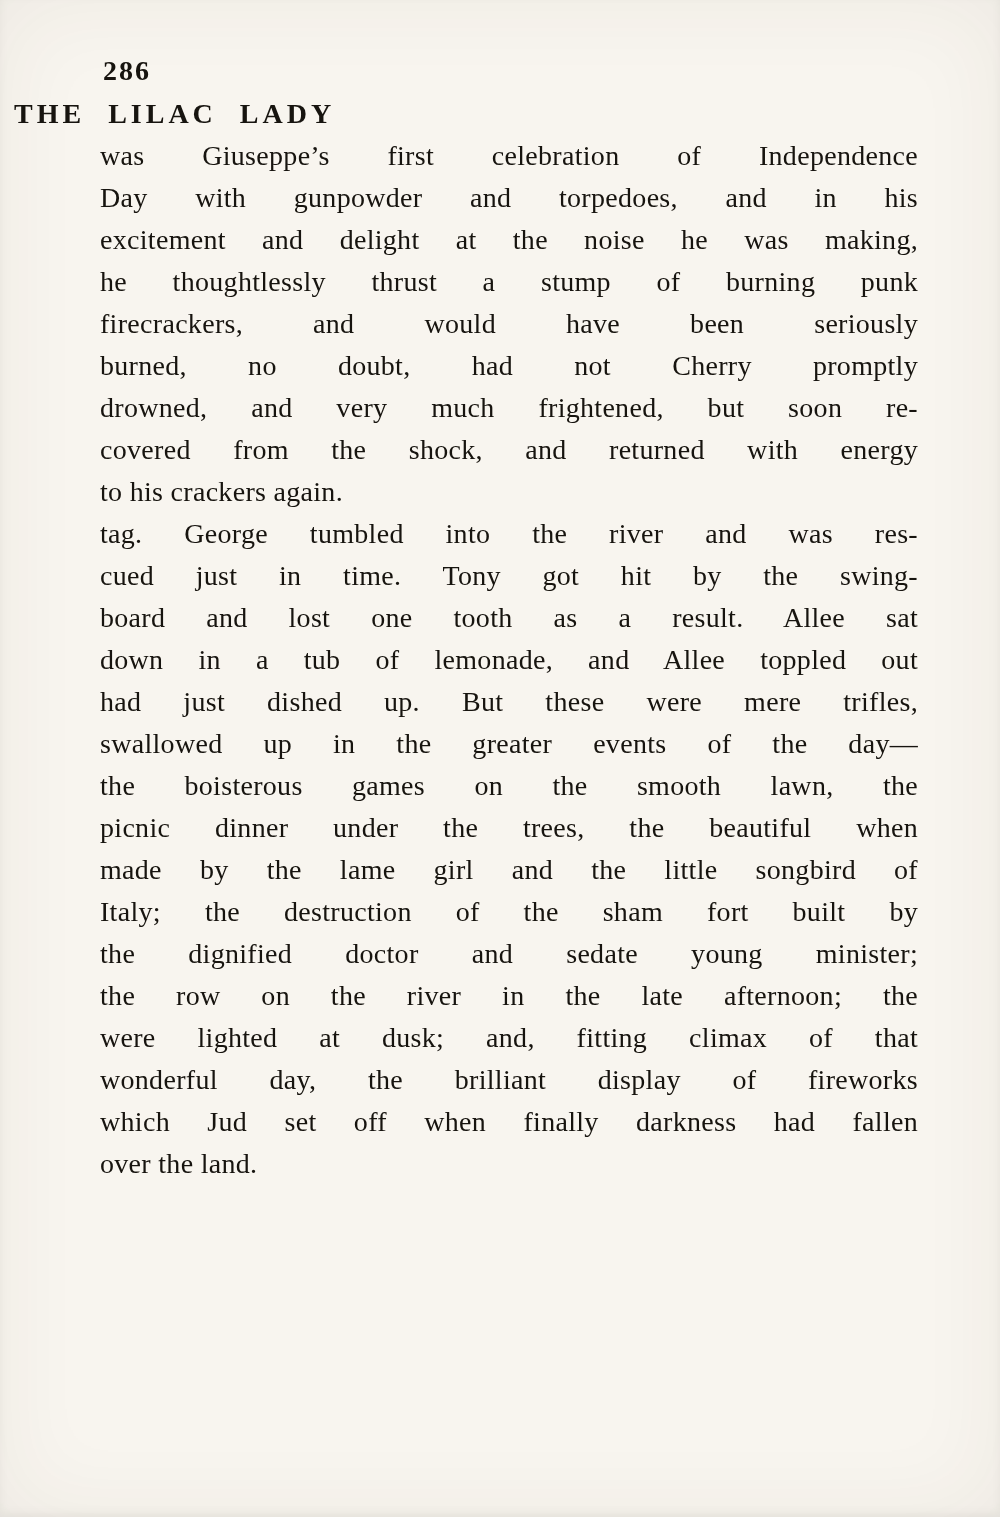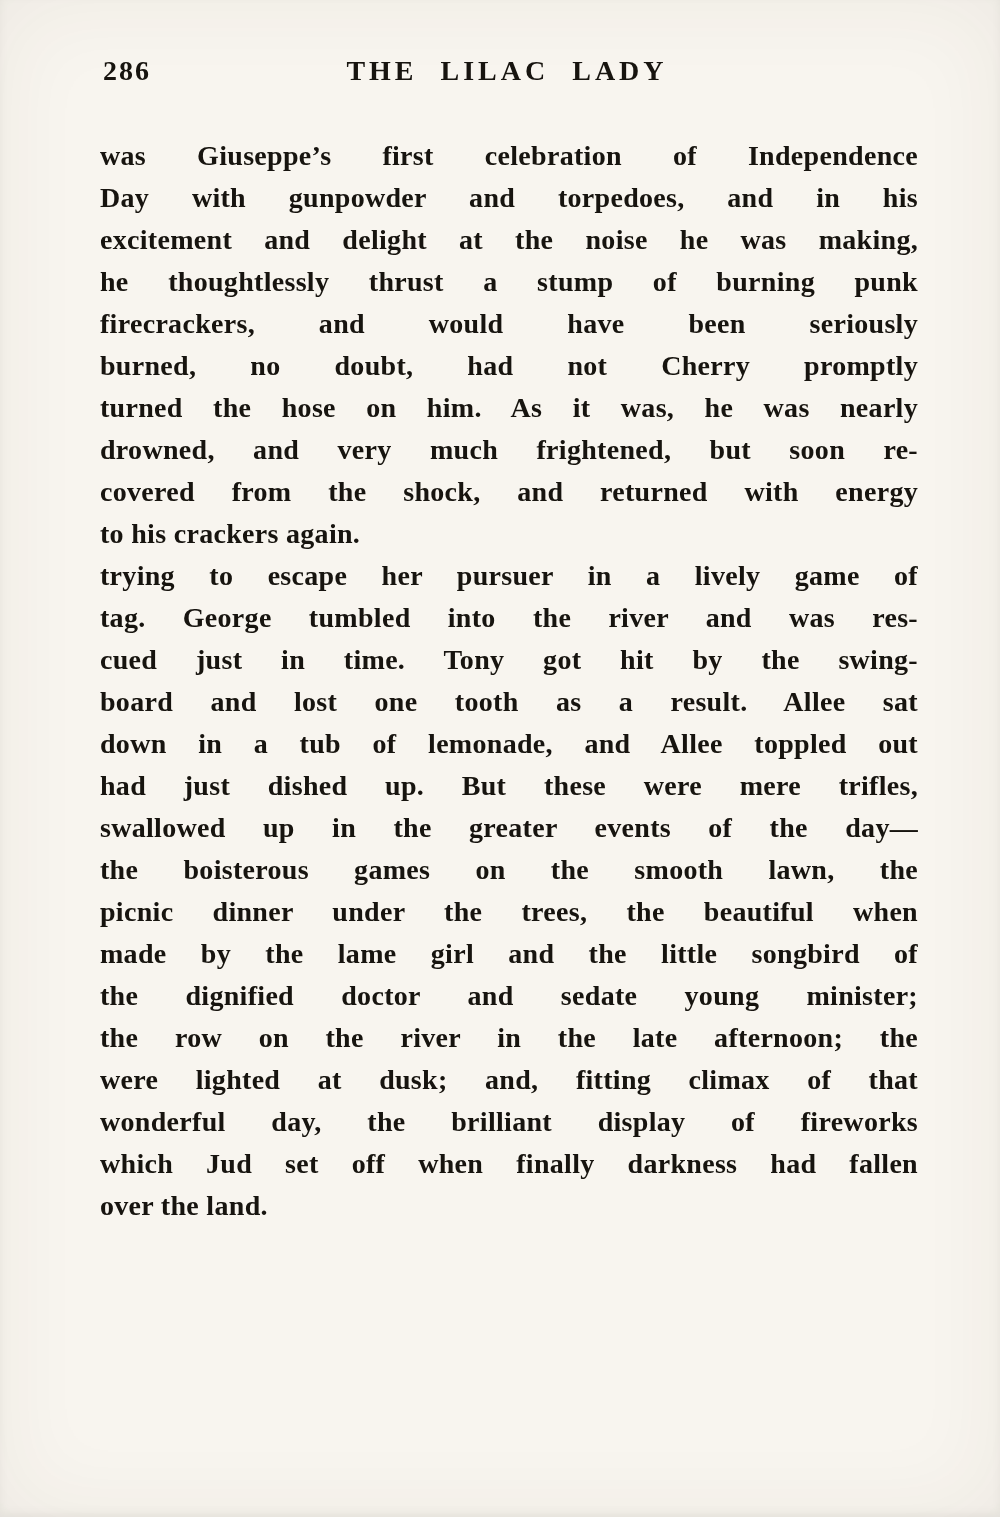--- a/index.html
+++ b/index.html
@@ -27,30 +27,31 @@
   }
   .page-number {
     position: absolute;
     left: 103px;
     top: 55px;
     font-size: 28px;
     font-weight: bold;
     letter-spacing: 2px;
   }
   .header-title {
-    text-align: center;
+    text-align: left;
     font-size: 28px;
     font-weight: bold;
     letter-spacing: 4px;
     word-spacing: 12px;
+    margin-top: 43px;
   }
   .page-body {
     margin: 44px 82px 1px 100px; 
     font-size: 28px;
-    font-weight: bold;
+    font-weight: normal;
     letter-spacing: 0.3px;
   }
   .paragraph {
     margin: 0;
   }
   .line {
     line-height: 42px;
     height: 42px;
     white-space: nowrap;
     text-align: justify;
@@ -74,36 +75,35 @@
   </div>
   <div class="page-body">
 
   <div class="paragraph">
         <div class="line">was Giuseppe’s first celebration of Independence</div>
         <div class="line">Day with gunpowder and torpedoes, and in his</div>
         <div class="line">excitement and delight at the noise he was making,</div>
         <div class="line">he thoughtlessly thrust a stump of burning punk</div>
         <div class="line">firecrackers, and would have been seriously</div>
         <div class="line">burned, no doubt, had not Cherry promptly</div>
-        <div class="line">turned the hose on him. As it was, he was nearly</div>
         <div class="line">drowned, and very much frightened, but soon re-</div>
         <div class="line">covered from the shock, and returned with energy</div>
         <div class="line last">to his crackers again.</div>
       </div>
       <div class="paragraph">
-        <div class="line">trying to escape her pursuer in a lively game of</div>
         <div class="line">tag. George tumbled into the river and was res-</div>
         <div class="line">cued just in time. Tony got hit by the swing-</div>
         <div class="line">board and lost one tooth as a result. Allee sat</div>
         <div class="line">down in a tub of lemonade, and Allee toppled out</div>
         <div class="line">had just dished up. But these were mere trifles,</div>
         <div class="line">swallowed up in the greater events of the day—</div>
         <div class="line">the boisterous games on the smooth lawn, the</div>
         <div class="line">picnic dinner under the trees, the beautiful when</div>
         <div class="line">made by the lame girl and the little songbird of</div>
+        <div class="line">Italy; the destruction of the sham fort built by</div>
         <div class="line">the dignified doctor and sedate young minister;</div>
         <div class="line">the row on the river in the late afternoon; the</div>
         <div class="line">were lighted at dusk; and, fitting climax of that</div>
         <div class="line">wonderful day, the brilliant display of fireworks</div>
         <div class="line">which Jud set off when finally darkness had fallen</div>
         <div class="line last">over the land.</div>
       </div>
     </div>
 </div>
 

